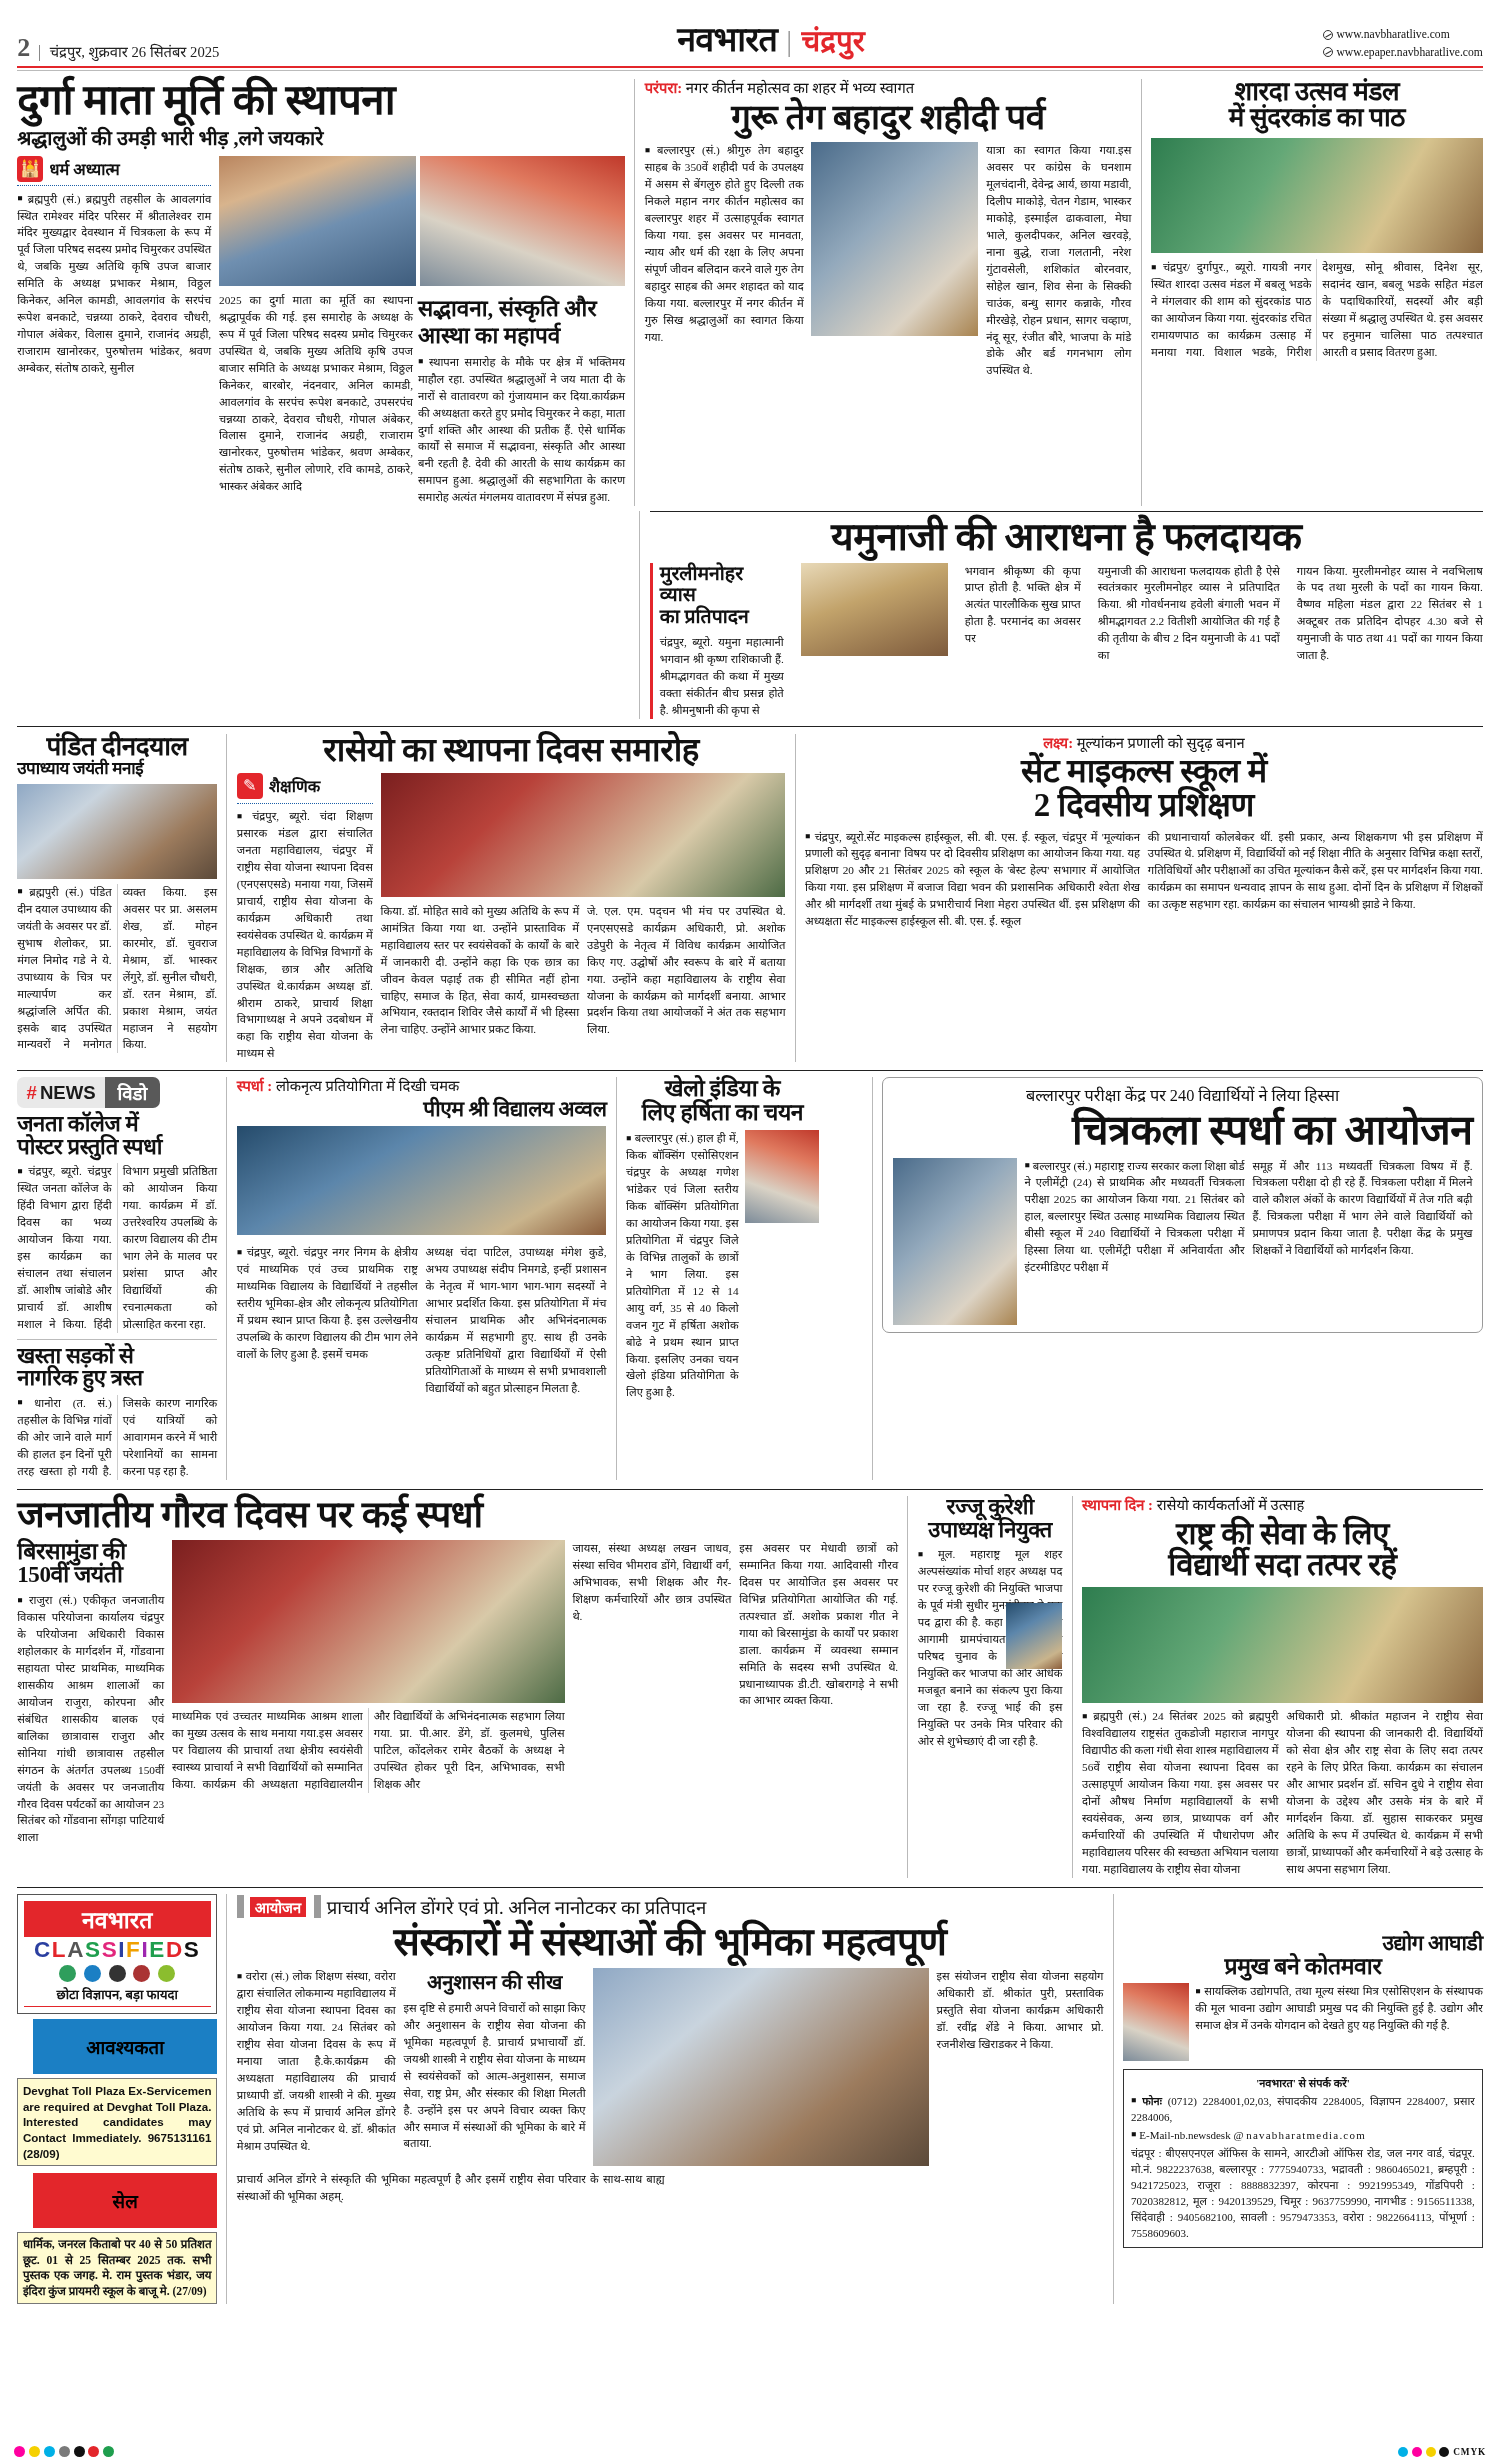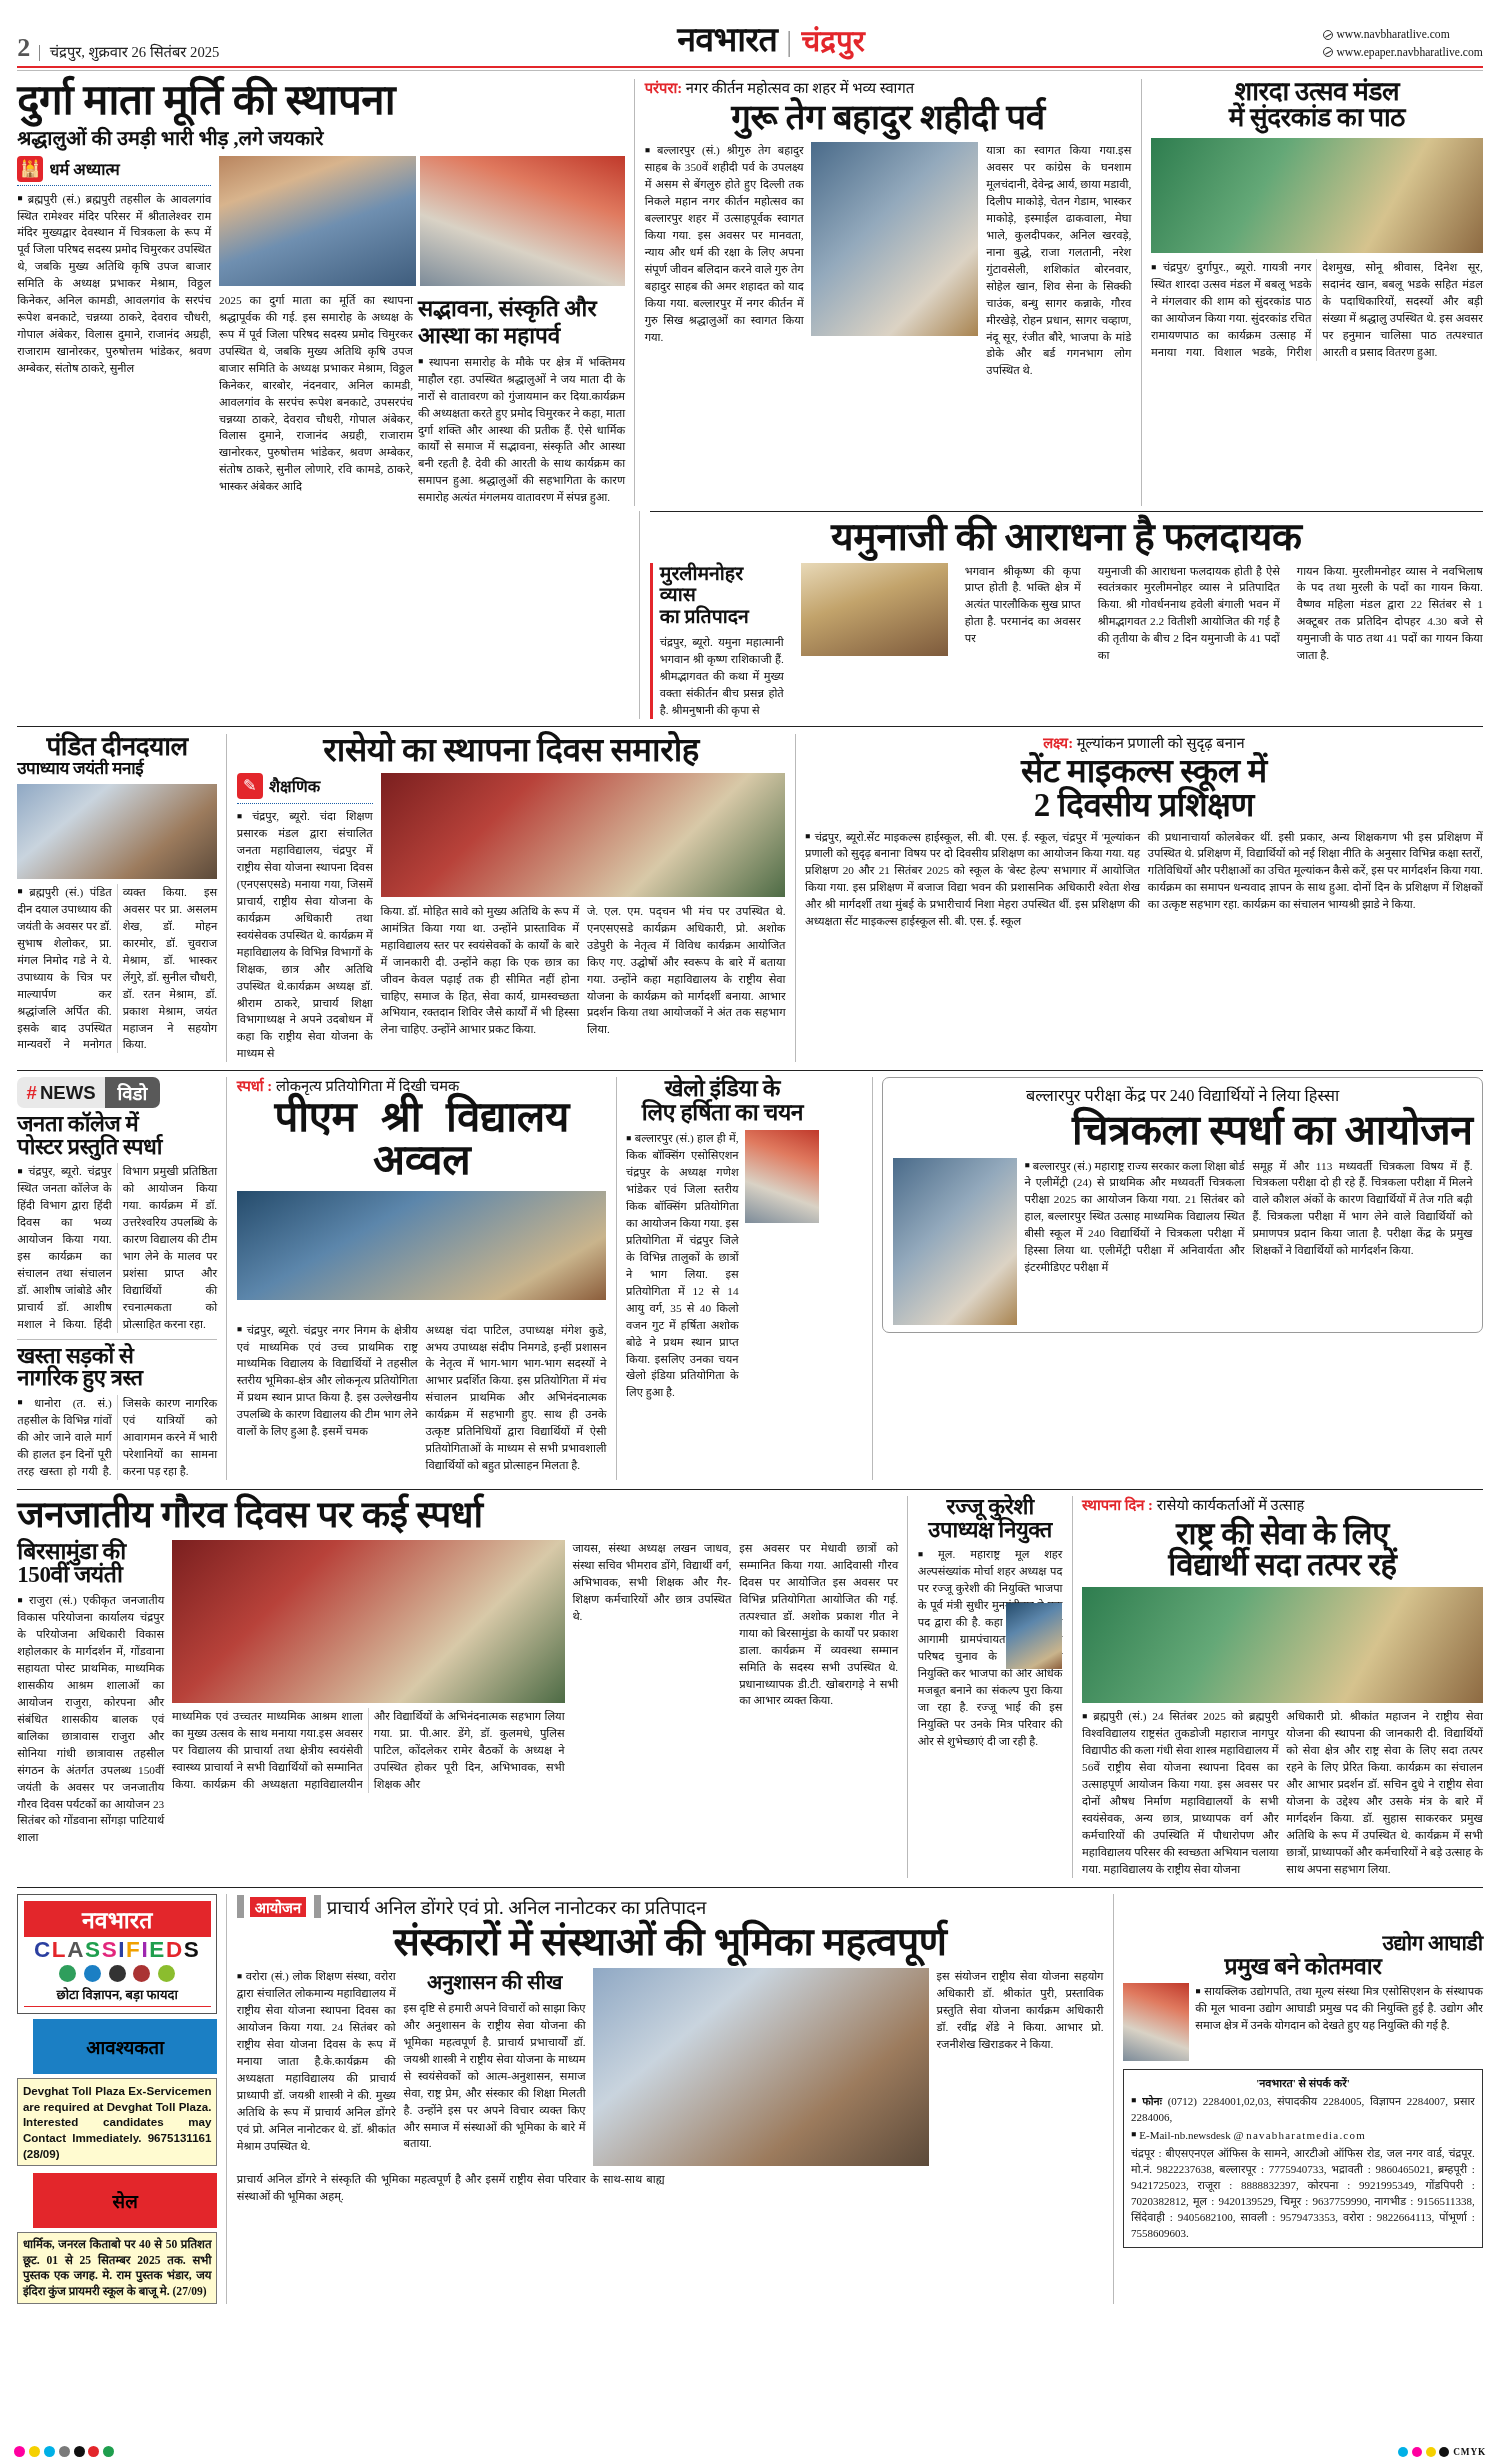--- a/index.html
+++ b/index.html
@@ -255,23 +255,23 @@
       <div class="hr-grey" style="margin:6.2px 0 4.7px 0;"></div>
       <h1 class="head" style="font-size:22px;">खस्ता सड़कों से</h1>
       <h1 class="head" style="font-size:22px;">नागरिक हुए त्रस्त</h1>
       <div class="body-txt sq cols2" style="margin-top:5.4px;">धानोरा (त. सं.) तहसील के विभिन्न गांवों की ओर जाने वाले मार्ग की हालत इन दिनों पूरी तरह खस्ता हो गयी है. जिसके कारण नागरिक एवं यात्रियों को आवागमन करने में भारी परेशानियों का सामना करना पड़ रहा है.</div>
     </div>
 
     <div class="col-rule" style="width:380px; padding-left:9.3px;">
       <div class="kicker">
         <b class="red">स्पर्धा :</b><span> लोकनृत्य प्रतियोगिता में दिखी चमक</span>
       </div>
-      <h1 class="head" style="font-size:42px;text-align:center;font-family:Liberation Mono, monospace;">पीएम श्री विद्यालय अव्वल</h1>
+      <h1 class="head" style="font-size:21px;text-align:right;">पीएम श्री विद्यालय अव्वल</h1>
       <div class="photo ph-g" style="height:109px;margin-top:6.2px;"></div>
-      <div style="display:flex; gap:7.8px; margin-top:22px;">
+      <div style="display:flex; gap:7.8px; margin-top:9px;">
         <div class="body-txt sq" style="flex:1;">चंद्रपुर, ब्यूरो. चंद्रपुर नगर निगम के क्षेत्रीय एवं माध्यमिक एवं उच्च प्राथमिक राष्ट्र माध्यमिक विद्यालय के विद्यार्थियों ने तहसील स्तरीय भूमिका-क्षेत्र और लोकनृत्य प्रतियोगिता में प्रथम स्थान प्राप्त किया है. इस उल्लेखनीय उपलब्धि के कारण विद्यालय की टीम भाग लेने वालों के लिए हुआ है. इसमें चमक</div>
         <div class="body-txt" style="flex:1;">अध्यक्ष चंदा पाटिल, उपाध्यक्ष मंगेश कुडे, अभय उपाध्यक्ष संदीप निमगडे, इन्हीं प्रशासन के नेतृत्व में भाग-भाग भाग-भाग सदस्यों ने आभार प्रदर्शित किया. इस प्रतियोगिता में मंच संचालन प्राथमिक और अभिनंदनात्मक कार्यक्रम में सहभागी हुए. साथ ही उनके उत्कृष्ट प्रतिनिधियों द्वारा विद्यार्थियों में ऐसी प्रतियोगिताओं के माध्यम से सभी प्रभावशाली विद्यार्थियों को बहुत प्रोत्साहन मिलता है.</div>
       </div>
     </div>
 
     <div class="col-rule" style="width:203px; padding-left:9.3px;">
       <h1 class="head" style="font-size:23px;text-align:center;">खेलो इंडिया के</h1>
       <h1 class="head" style="font-size:23px;text-align:center;">लिए हर्षिता का चयन</h1>
       <div style="display:flex;gap:6.2px;margin-top:6.2px;">
         <div class="body-txt sq" style="flex:1;">बल्लारपुर (सं.) हाल ही में, किक बॉक्सिंग एसोसिएशन चंद्रपुर के अध्यक्ष गणेश भांडेकर एवं जिला स्तरीय किक बॉक्सिंग प्रतियोगिता का आयोजन किया गया. इस प्रतियोगिता में चंद्रपुर जिले के विभिन्न तालुकों के छात्रों ने भाग लिया. इस प्रतियोगिता में 12 से 14 आयु वर्ग, 35 से 40 किलो वजन गुट में हर्षिता अशोक बोढे ने प्रथम स्थान प्राप्त किया. इसलिए उनका चयन खेलो इंडिया प्रतियोगिता के लिए हुआ है.</div>

